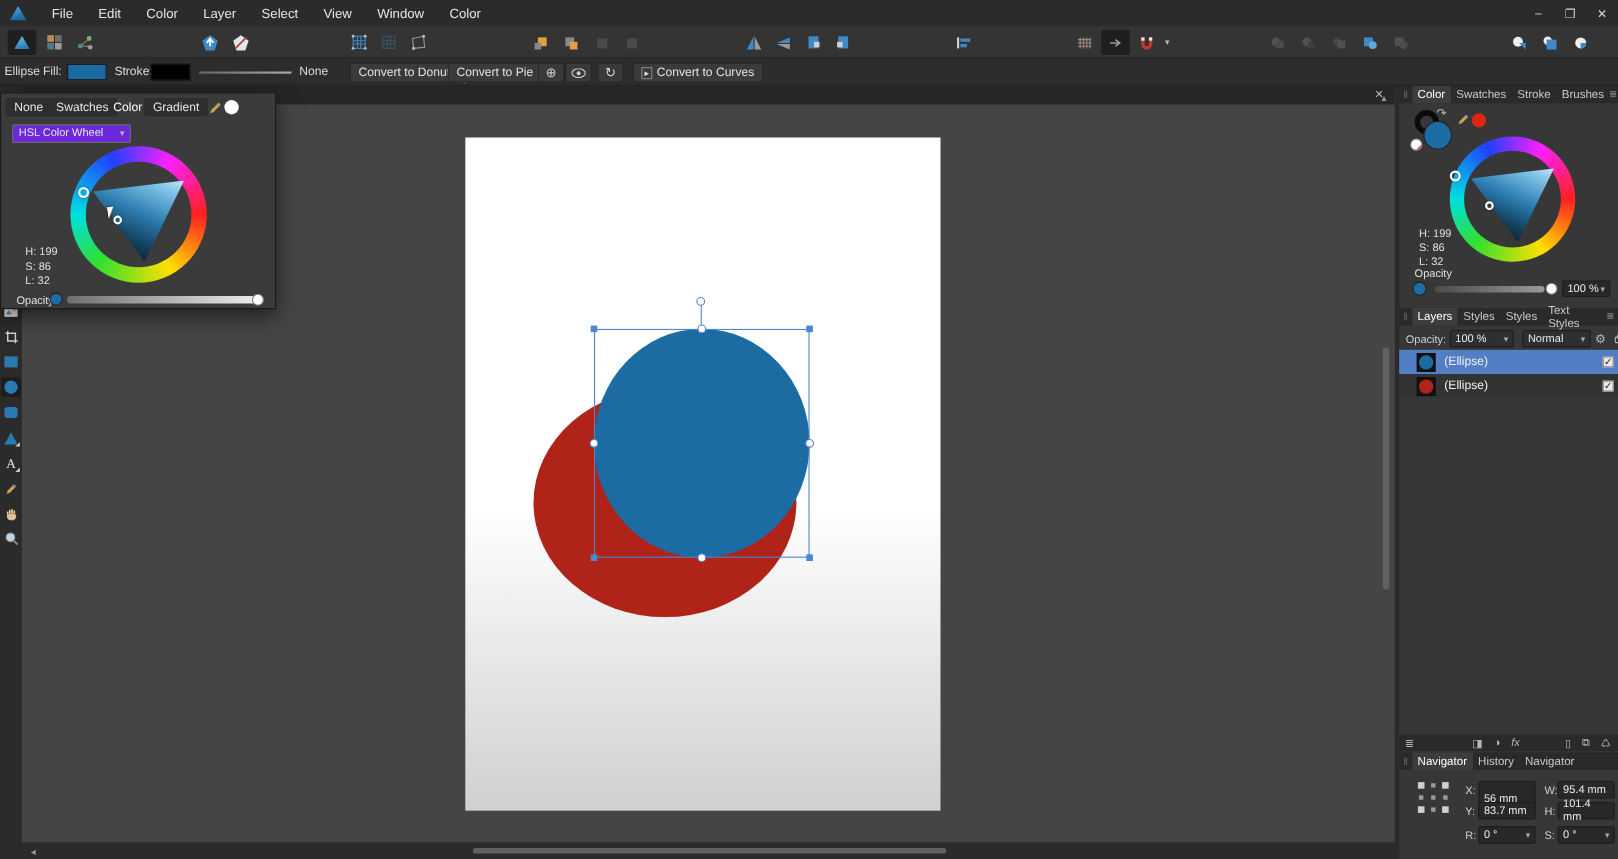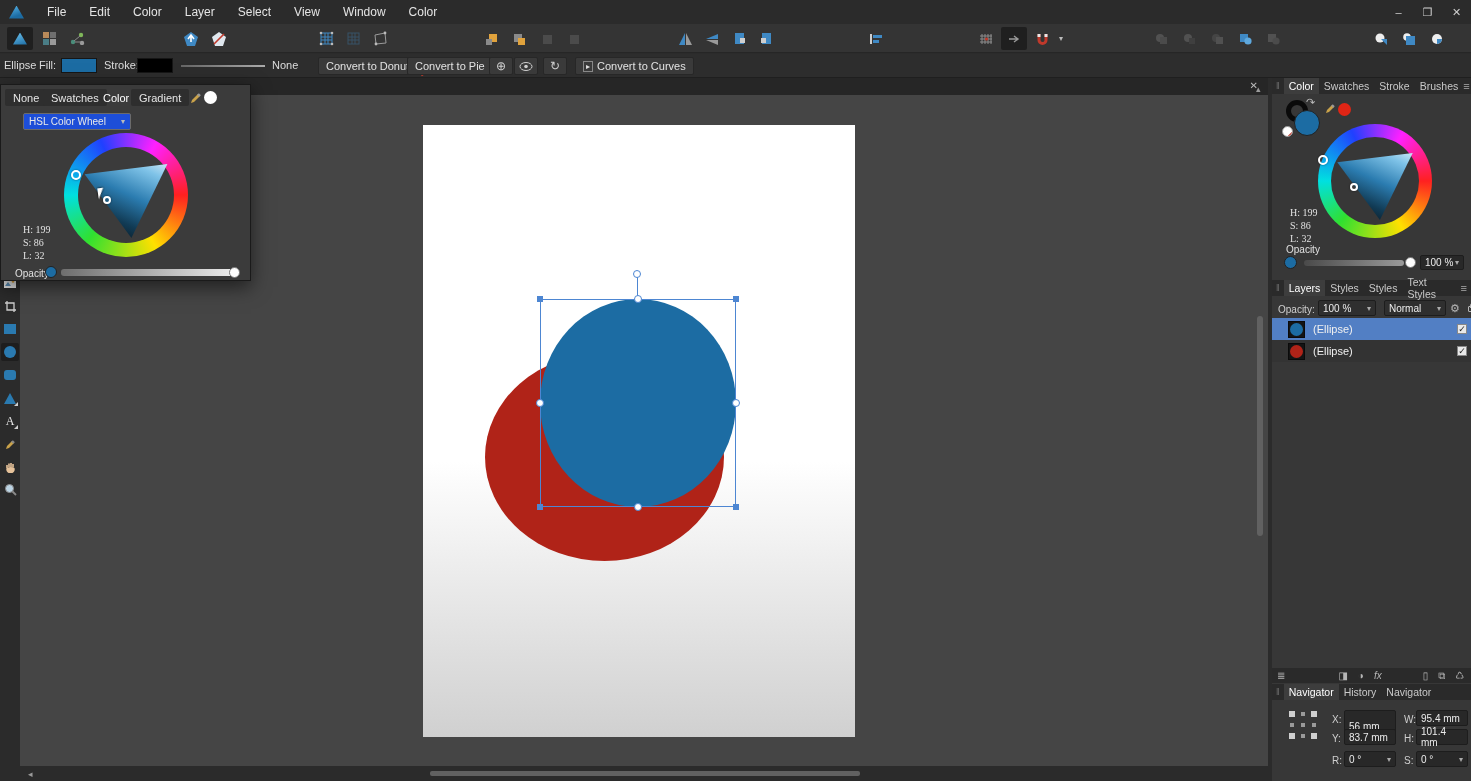--- a/index.html
+++ b/index.html
@@ -59,28 +59,28 @@
   .v-scroll { position:absolute; right:4px; top:22px; width:8px; height:640px; }
   .v-thumb { position:absolute; left:1px; top:216px; width:6px; height:220px; background:#616161; border-radius:3px; }
   .scroll-arrow { color:#9a9a9a; font-size:9px; position:absolute; }
   .h-scrollbar { position:absolute; left:0; top:766px; width:1268px; height:15px; background:#2b2b2b; }
   .h-thumb { position:absolute; left:430px; top:5px; width:430px; height:5px; background:#616161; border-radius:2px; }
 
   
   .color-popup { position:absolute; left:0; top:84px; width:251px; height:197px; background:#3b3b3b; border:1px solid #1a1a1a; box-shadow:0 6px 18px rgba(0,0,0,.55); }
   .pop-tab { position:absolute; top:4px; height:17px; border-radius:2px; background:#2e2e2e; color:#e6e6e6; font-size:11px; display:flex; align-items:center; padding:0 8px; }
   .pop-tab.active { background:transparent; color:#fff; }
-  .model-select { position:absolute; left:22px; top:28px; width:108px; height:17px; background:#1d4ed8; border:1px solid #6b6b6b; border-radius:2px; font-size:10px; color:#e8e8e8; display:flex; align-items:center; padding:0 5px; }
+  .model-select { position:absolute; left:10px; top:28px; width:108px; height:17px; background:#6d28d9; border:1px solid #6b6b6b; border-radius:2px; font-size:10px; color:#e8e8e8; display:flex; align-items:center; padding:0 5px; }
   .model-select .dd { margin-left:auto; font-size:8px; color:#bbb; }
   .wheel { position:absolute; border-radius:50%; background:conic-gradient(from 90deg,#ff2020,#ffe000 60deg,#30e030 130deg,#00e0e0 180deg,#2040ff 245deg,#ff20ff 300deg,#ff2020 360deg); }
   .wheel-hole { position:absolute; border-radius:50%; }
   .hsl-triangle { position:absolute; clip-path:polygon(4% 24%,96% 12%,56% 100%); background:linear-gradient(205deg,#ffffff 0%,#7fc3e8 22%,#2b7cb0 48%,#113b55 72%,#050505 100%); }
   .ring-sel { position:absolute; width:10px; height:10px; border:2px solid #fff; border-radius:50%; box-shadow:0 0 2px rgba(0,0,0,.6); }
   .tri-sel { position:absolute; width:8px; height:8px; border:2px solid #fff; border-radius:50%; box-shadow:0 0 2px rgba(0,0,0,.6); }
-  .hsl-vals { position:absolute; font-size:10px; color:#e0e0e0; line-height:13px;font-family:Liberation Serif, serif; }
+  .hsl-vals { position:absolute; font-size:10px; color:#e0e0e0; line-height:13px; }
   .op-label { font-size:10px; color:#e0e0e0; }
   .op-swatch { border-radius:50%; border:1px solid #222; }
   .op-track { background:linear-gradient(to right,#6e6e6e,#ececec); border-radius:3px; }
   .op-handle { position:absolute; width:11px; height:11px; background:#fdfdfd; border:1px solid #777; border-radius:50%; }
   .cursor-arrow { position:absolute; width:0; height:0; border-left:6px solid #fff; border-bottom:11px solid transparent; filter:drop-shadow(0 0 1px #000); transform:rotate(-8deg); }
 
   
   .right-panel { position:absolute; left:1272px; top:78px; width:199px; height:703px; background:#373737; }
   .panel-header { position:absolute; left:0; width:199px; height:16px; background:#2a2a2a; display:flex; align-items:center; font-size:10.5px; color:#c9c9c9; }
   .grip { color:#6e6e6e; font-size:9px; padding:0 4px; }

